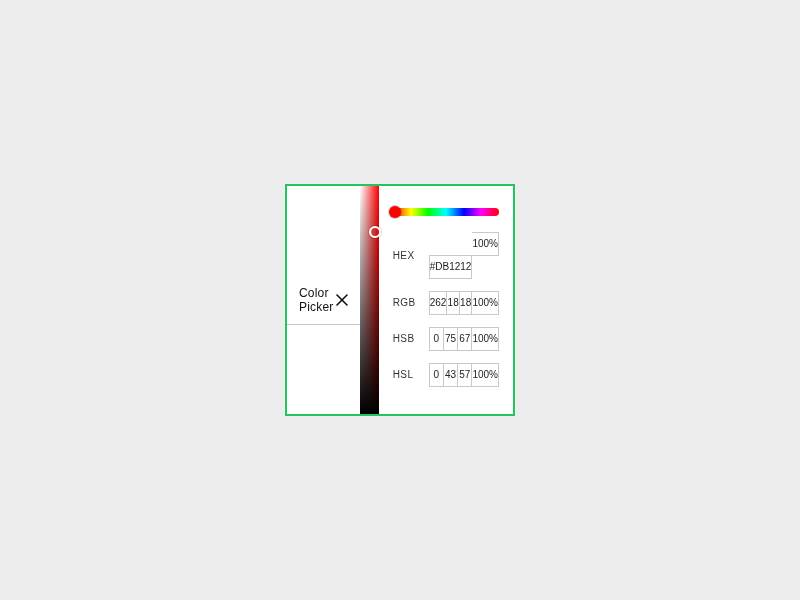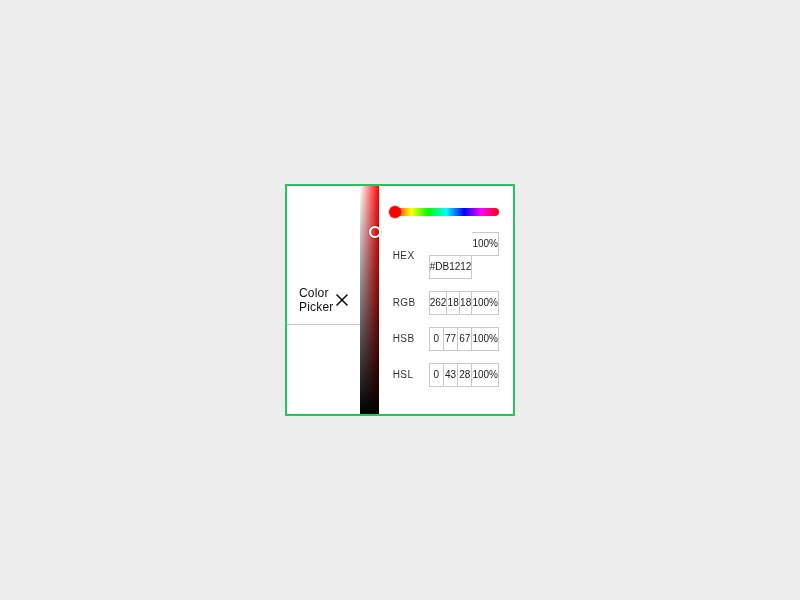--- a/index.html
+++ b/index.html
@@ -177,31 +177,31 @@
         <div class="cell">18</div>
         <div class="cell">18</div>
         <div class="cell">100%</div>
       </div>
     </div>
 
     <div class="format-row">
       <span class="format-label">HSB</span>
       <div class="cells hsb-row">
         <div class="cell">0</div>
-        <div class="cell">77</div>
+        <div class="cell">75</div>
         <div class="cell">67</div>
         <div class="cell">100%</div>
       </div>
     </div>
 
     <div class="format-row">
       <span class="format-label">HSL</span>
       <div class="cells hsl-row">
         <div class="cell">0</div>
         <div class="cell">43</div>
-        <div class="cell">28</div>
+        <div class="cell">57</div>
         <div class="cell">100%</div>
       </div>
     </div>
 
   </div>
 
 </div>
 
 </body></html>

